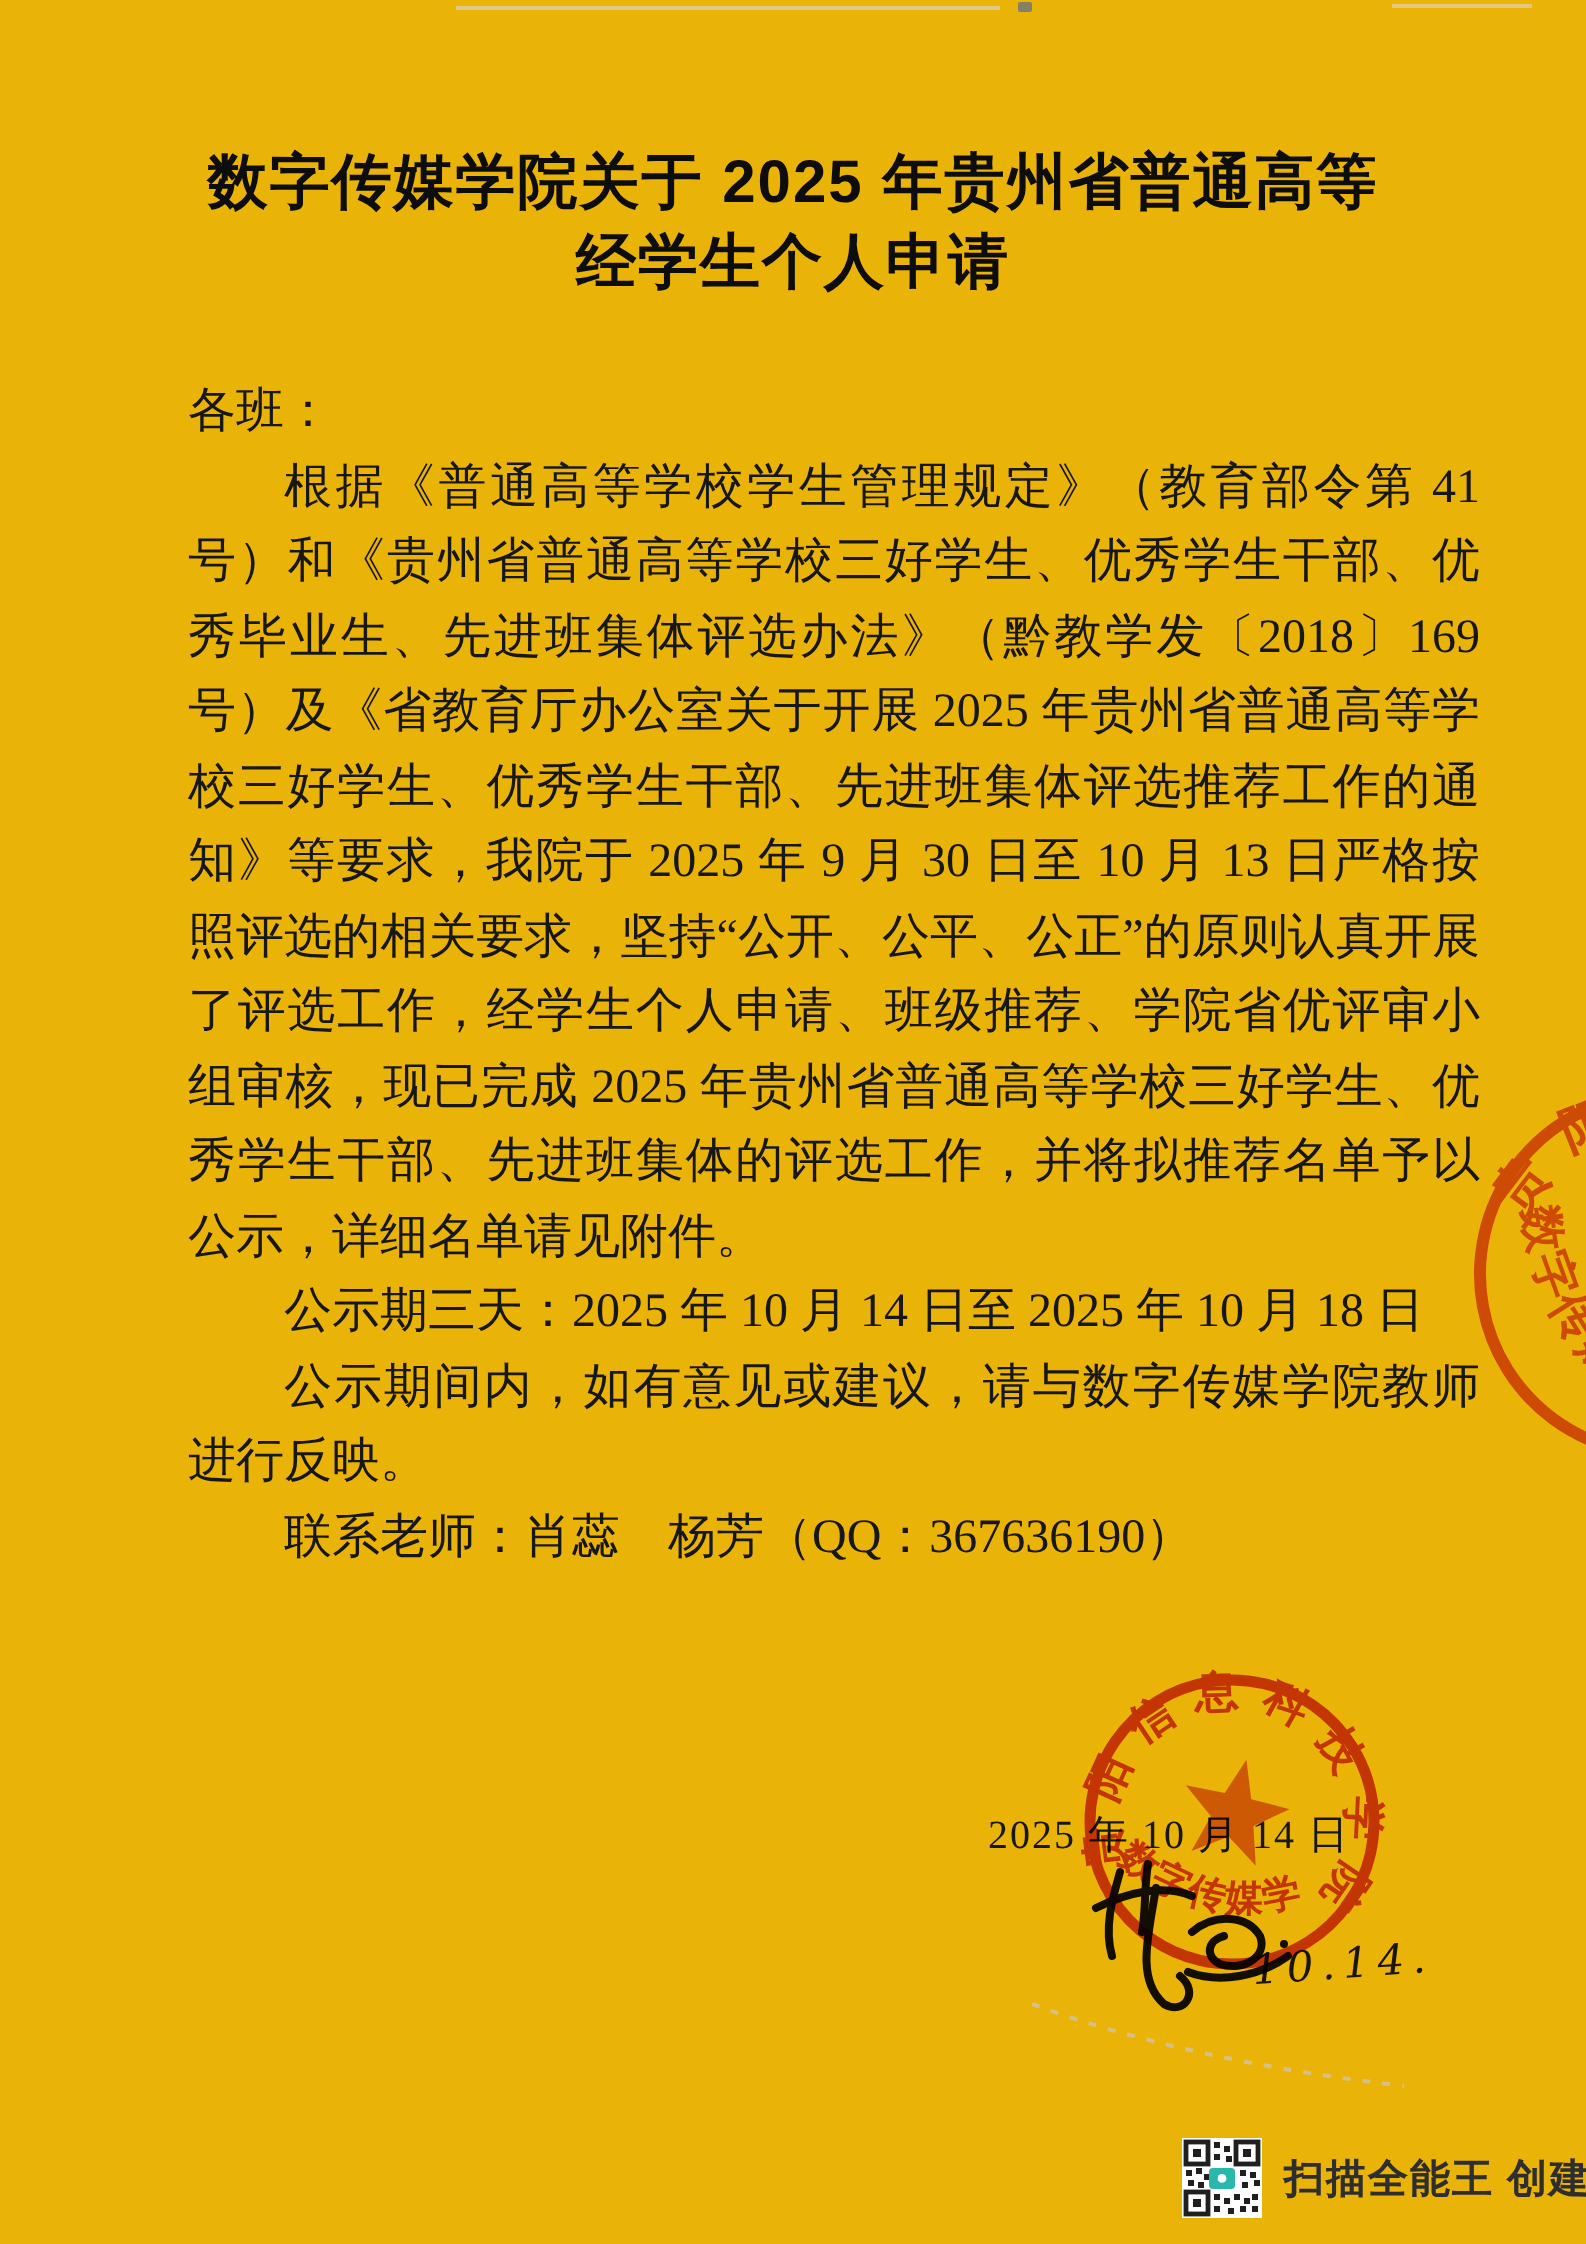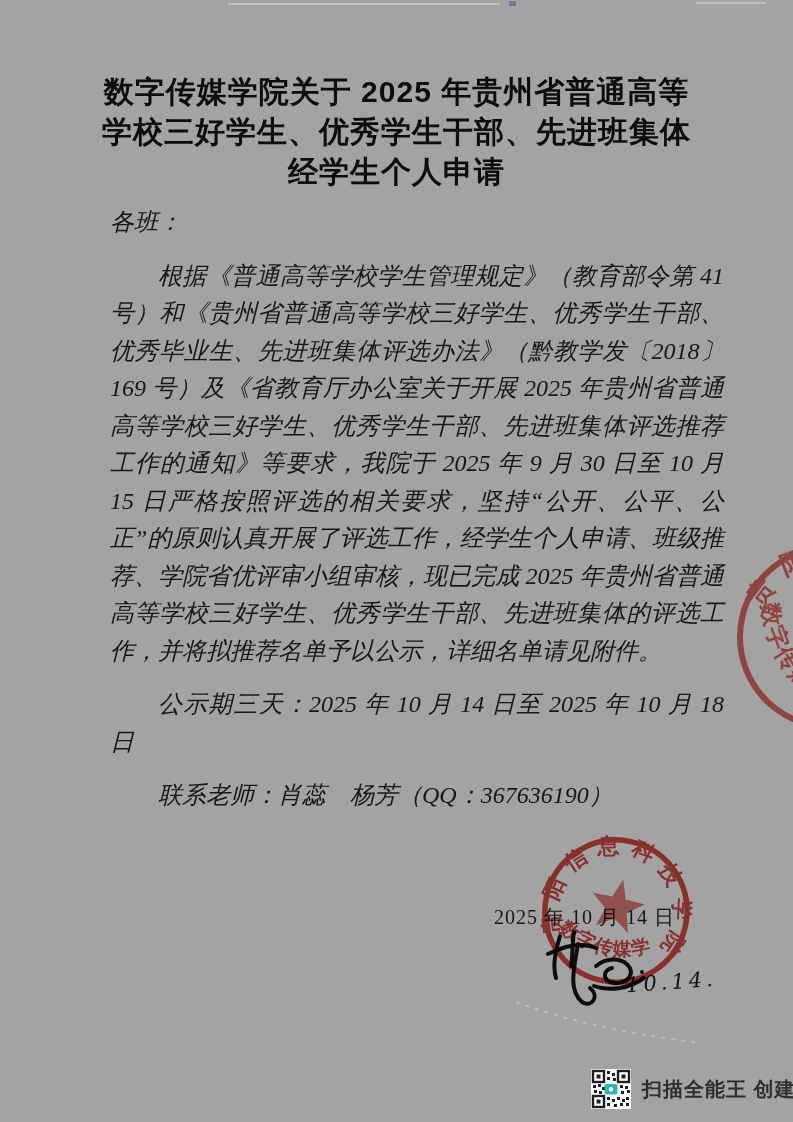--- a/index.html
+++ b/index.html
@@ -1,37 +1,37 @@
 <!DOCTYPE html>
 <html><head>
 <meta charset="utf-8">
 <style>
   * { margin:0; padding:0; box-sizing:border-box; }
   html,body { background:#e8e8e8; }
   .page {
     position:relative; width:793px; height:1122px; margin:0 auto;
-    background:#a3a3a3; overflow:hidden;
+    background:#eab308; overflow:hidden;
     font-family:"Liberation Serif", serif; color:#171717;
   }
   
   .scan-line-a { position:absolute; left:228px; top:3px; width:272px; height:2px; background:#d6d6da; opacity:.6; }
   .scan-line-b { position:absolute; left:696px; top:2px; width:70px; height:2px; background:#d8d8dc; opacity:.55; }
   .scan-dot    { position:absolute; left:509px; top:1px; width:7px; height:5px; background:#5a6b8c; opacity:.7; border-radius:1px; }
 
   .doc-title {
     position:absolute; top:72px; left:0; width:793px;
     text-align:center; font-family:"Liberation Sans", sans-serif;
     font-weight:800; font-size:30px; line-height:40px; color:#0d0d0d;
     letter-spacing:1px;
   }
   .doc-body {
     position:absolute; top:188px; left:94px; width:646px;
     font-size:24px; line-height:37.5px; text-align:justify;
   }
-  .doc-body p { margin:16px;font-style:italic; }
+  .doc-body p { margin:0; }
   .indent { text-indent:2em; }
 
   .sig-org  { position:absolute; top:861px; right:116px; font-size:23px; letter-spacing:1px; z-index:2; }
   .sig-date { position:absolute; top:904px; right:118px; font-size:20px; letter-spacing:1px; z-index:2; }
 
   .seal { position:absolute; mix-blend-mode:multiply; z-index:4; pointer-events:none; }
   .seal-main    { left:536px; top:831px; transform:rotate(13deg); opacity:.88; }
   .seal-partial { left:730px; top:537px; transform:rotate(58deg); opacity:.8; }
 
   .ink { position:absolute; mix-blend-mode:multiply; z-index:5; pointer-events:none; }
@@ -61,28 +61,28 @@
   <div class="scan-line-a"></div>
   <div class="scan-line-b"></div>
   <div class="scan-dot"></div>
 
   <svg class="crease" width="793" height="1122">
     <path d="M516,1002 Q592,1030 702,1043" fill="none" stroke="#c9c9c9" stroke-width="2" stroke-dasharray="4 6" opacity="0.65"></path>
   </svg>
 
   <div class="doc-title">
     <div>数字传媒学院关于 2025 年贵州省普通高等</div>
-    <div>学校三好学生、优秀学生干部、先进班集体</div>
     <div>经学生个人申请</div>
   </div>
 
   <div class="doc-body">
     <p>各班：</p>
-    <p class="indent">根据《普通高等学校学生管理规定》（教育部令第 41 号）和《贵州省普通高等学校三好学生、优秀学生干部、优秀毕业生、先进班集体评选办法》（黔教学发〔2018〕169 号）及《省教育厅办公室关于开展 2025 年贵州省普通高等学校三好学生、优秀学生干部、先进班集体评选推荐工作的通知》等要求，我院于 2025 年 9 月 30 日至 10 月 15 日严格按照评选的相关要求，坚持“公开、公平、公正”的原则认真开展了评选工作，经学生个人申请、班级推荐、学院省优评审小组审核，现已完成 2025 年贵州省普通高等学校三好学生、优秀学生干部、先进班集体的评选工作，并将拟推荐名单予以公示，详细名单请见附件。</p>
+    <p class="indent">根据《普通高等学校学生管理规定》（教育部令第 41 号）和《贵州省普通高等学校三好学生、优秀学生干部、优秀毕业生、先进班集体评选办法》（黔教学发〔2018〕169 号）及《省教育厅办公室关于开展 2025 年贵州省普通高等学校三好学生、优秀学生干部、先进班集体评选推荐工作的通知》等要求，我院于 2025 年 9 月 30 日至 10 月 13 日严格按照评选的相关要求，坚持“公开、公平、公正”的原则认真开展了评选工作，经学生个人申请、班级推荐、学院省优评审小组审核，现已完成 2025 年贵州省普通高等学校三好学生、优秀学生干部、先进班集体的评选工作，并将拟推荐名单予以公示，详细名单请见附件。</p>
     <p class="indent">公示期三天：2025 年 10 月 14 日至 2025 年 10 月 18 日</p>
+    <p class="indent">公示期间内，如有意见或建议，请与数字传媒学院教师进行反映。</p>
     <p class="indent">联系老师：肖蕊　杨芳（QQ：367636190）</p>
   </div>
 
   <div class="sig-date">2025 年 10 月 14 日</div>
 
   <svg class="seal seal-main" width="160" height="160" viewBox="0 0 160 160">
     <circle cx="80" cy="80" r="71" fill="none" stroke="#cf322a" stroke-width="5.5"></circle>
     <path id="sealRingMain" d="M35.6,117.3 A58,58 0 1 1 124.4,117.3" fill="none"></path>
     <text font-family="Liberation Serif, serif" font-size="22" font-weight="bold" fill="#cf322a" letter-spacing="10">
       <textPath href="#sealRingMain" startOffset="4">贵阳信息科技学院</textPath>

